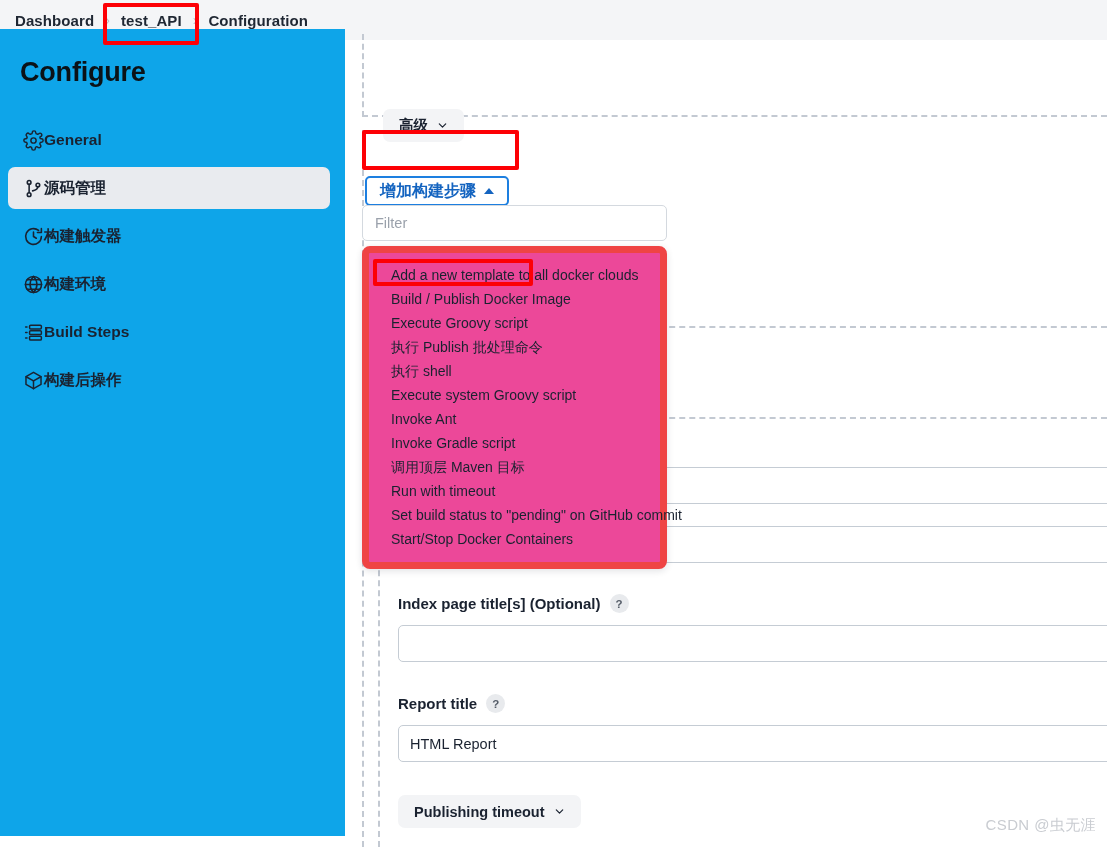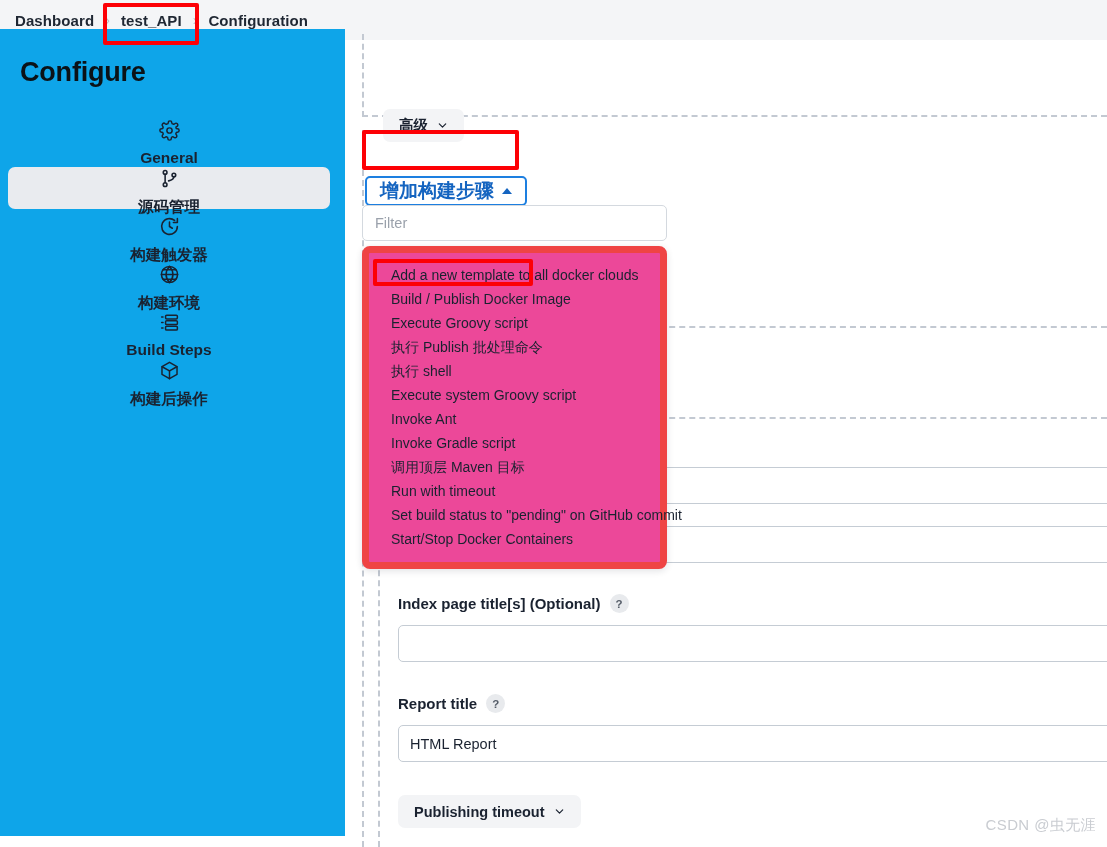--- a/index.html
+++ b/index.html
@@ -39,25 +39,25 @@
   .annot-groovy     { left: 373px; top: 259px; width: 160px; height: 27px; z-index: 70;}
 
   
   .sidebar { position: absolute; left: 0; top: 29px; width: 345px; height: 807px; background:#0ea5e9; }
   .configure-title {
     position: absolute; left: 20px; top: 28px;
     font-size: 27px; font-weight: 700; color: #0b1217; letter-spacing: -.2px;
   }
   .nav { position: absolute; left: 8px; top: 90px; width: 322px; }
   .nav-item {
-    display: flex; align-items: center; gap: 8px;
+    display: flex; align-items: center; gap: 0;
     height: 42px; padding: 0 14px; border-radius: 7px;
-    margin-bottom: 6px; cursor: pointer; flex-direction: column;
-  }
-  .nav-item.active { background: #e9ebef; justify-content: space-between; }
+    margin-bottom: 6px; cursor: pointer;
+  }
+  .nav-item.active { background: #e9ebef; }
   .nav-label { font-size: 15.5px; font-weight: 700; color: #1a2230; white-space: nowrap; }
   .nav-icon { width: 22px; height: 22px; flex: 0 0 22px; display:flex; align-items:center; justify-content:center; color:#1a2230; }
   .nav-icon svg { display:block; }
 
   
   .main { position: absolute; left: 345px; top: 40px; width: 762px; height: 807px; background: #fff; }
 
   
   .dashed-top {
     position: absolute; left: 17px; top: -6px; width: 745px; height: 83px;
@@ -85,21 +85,21 @@
     position: absolute; left: 33px; top: 430px; width: 0; height: 417px;
     border-left: 2px dashed #c3c9d2;
   }
 
   
   .btn-add-step {
     position: absolute; left: 20px; top: 136px;
     height: 30px; padding: 0 13px;
     display: inline-flex; align-items: center; gap: 8px;
     background: #ffffff; border: 2px solid #1d7fe0; border-radius: 5px;
-    color: #1464c0; font-family: inherit; font-size: 19px; font-weight: 700;
+    color: #1464c0; font-family: inherit; font-size: 16px; font-weight: 700;
     cursor: pointer; z-index: 20;
   }
   .caret-up { width: 0; height: 0; border-left: 5px solid transparent; border-right: 5px solid transparent; border-bottom: 6px solid #1464c0; display:inline-block; }
 
   
   .dropdown { position: absolute; left: 17px; top: 165px; width: 305px; z-index: 50; }
   .filter-input {
     width: 305px; height: 36px;
     border: 1px solid #d4d9df; border-radius: 5px; background: #fff;
     font-family: inherit; font-size: 14.5px; color: #1a2230;

